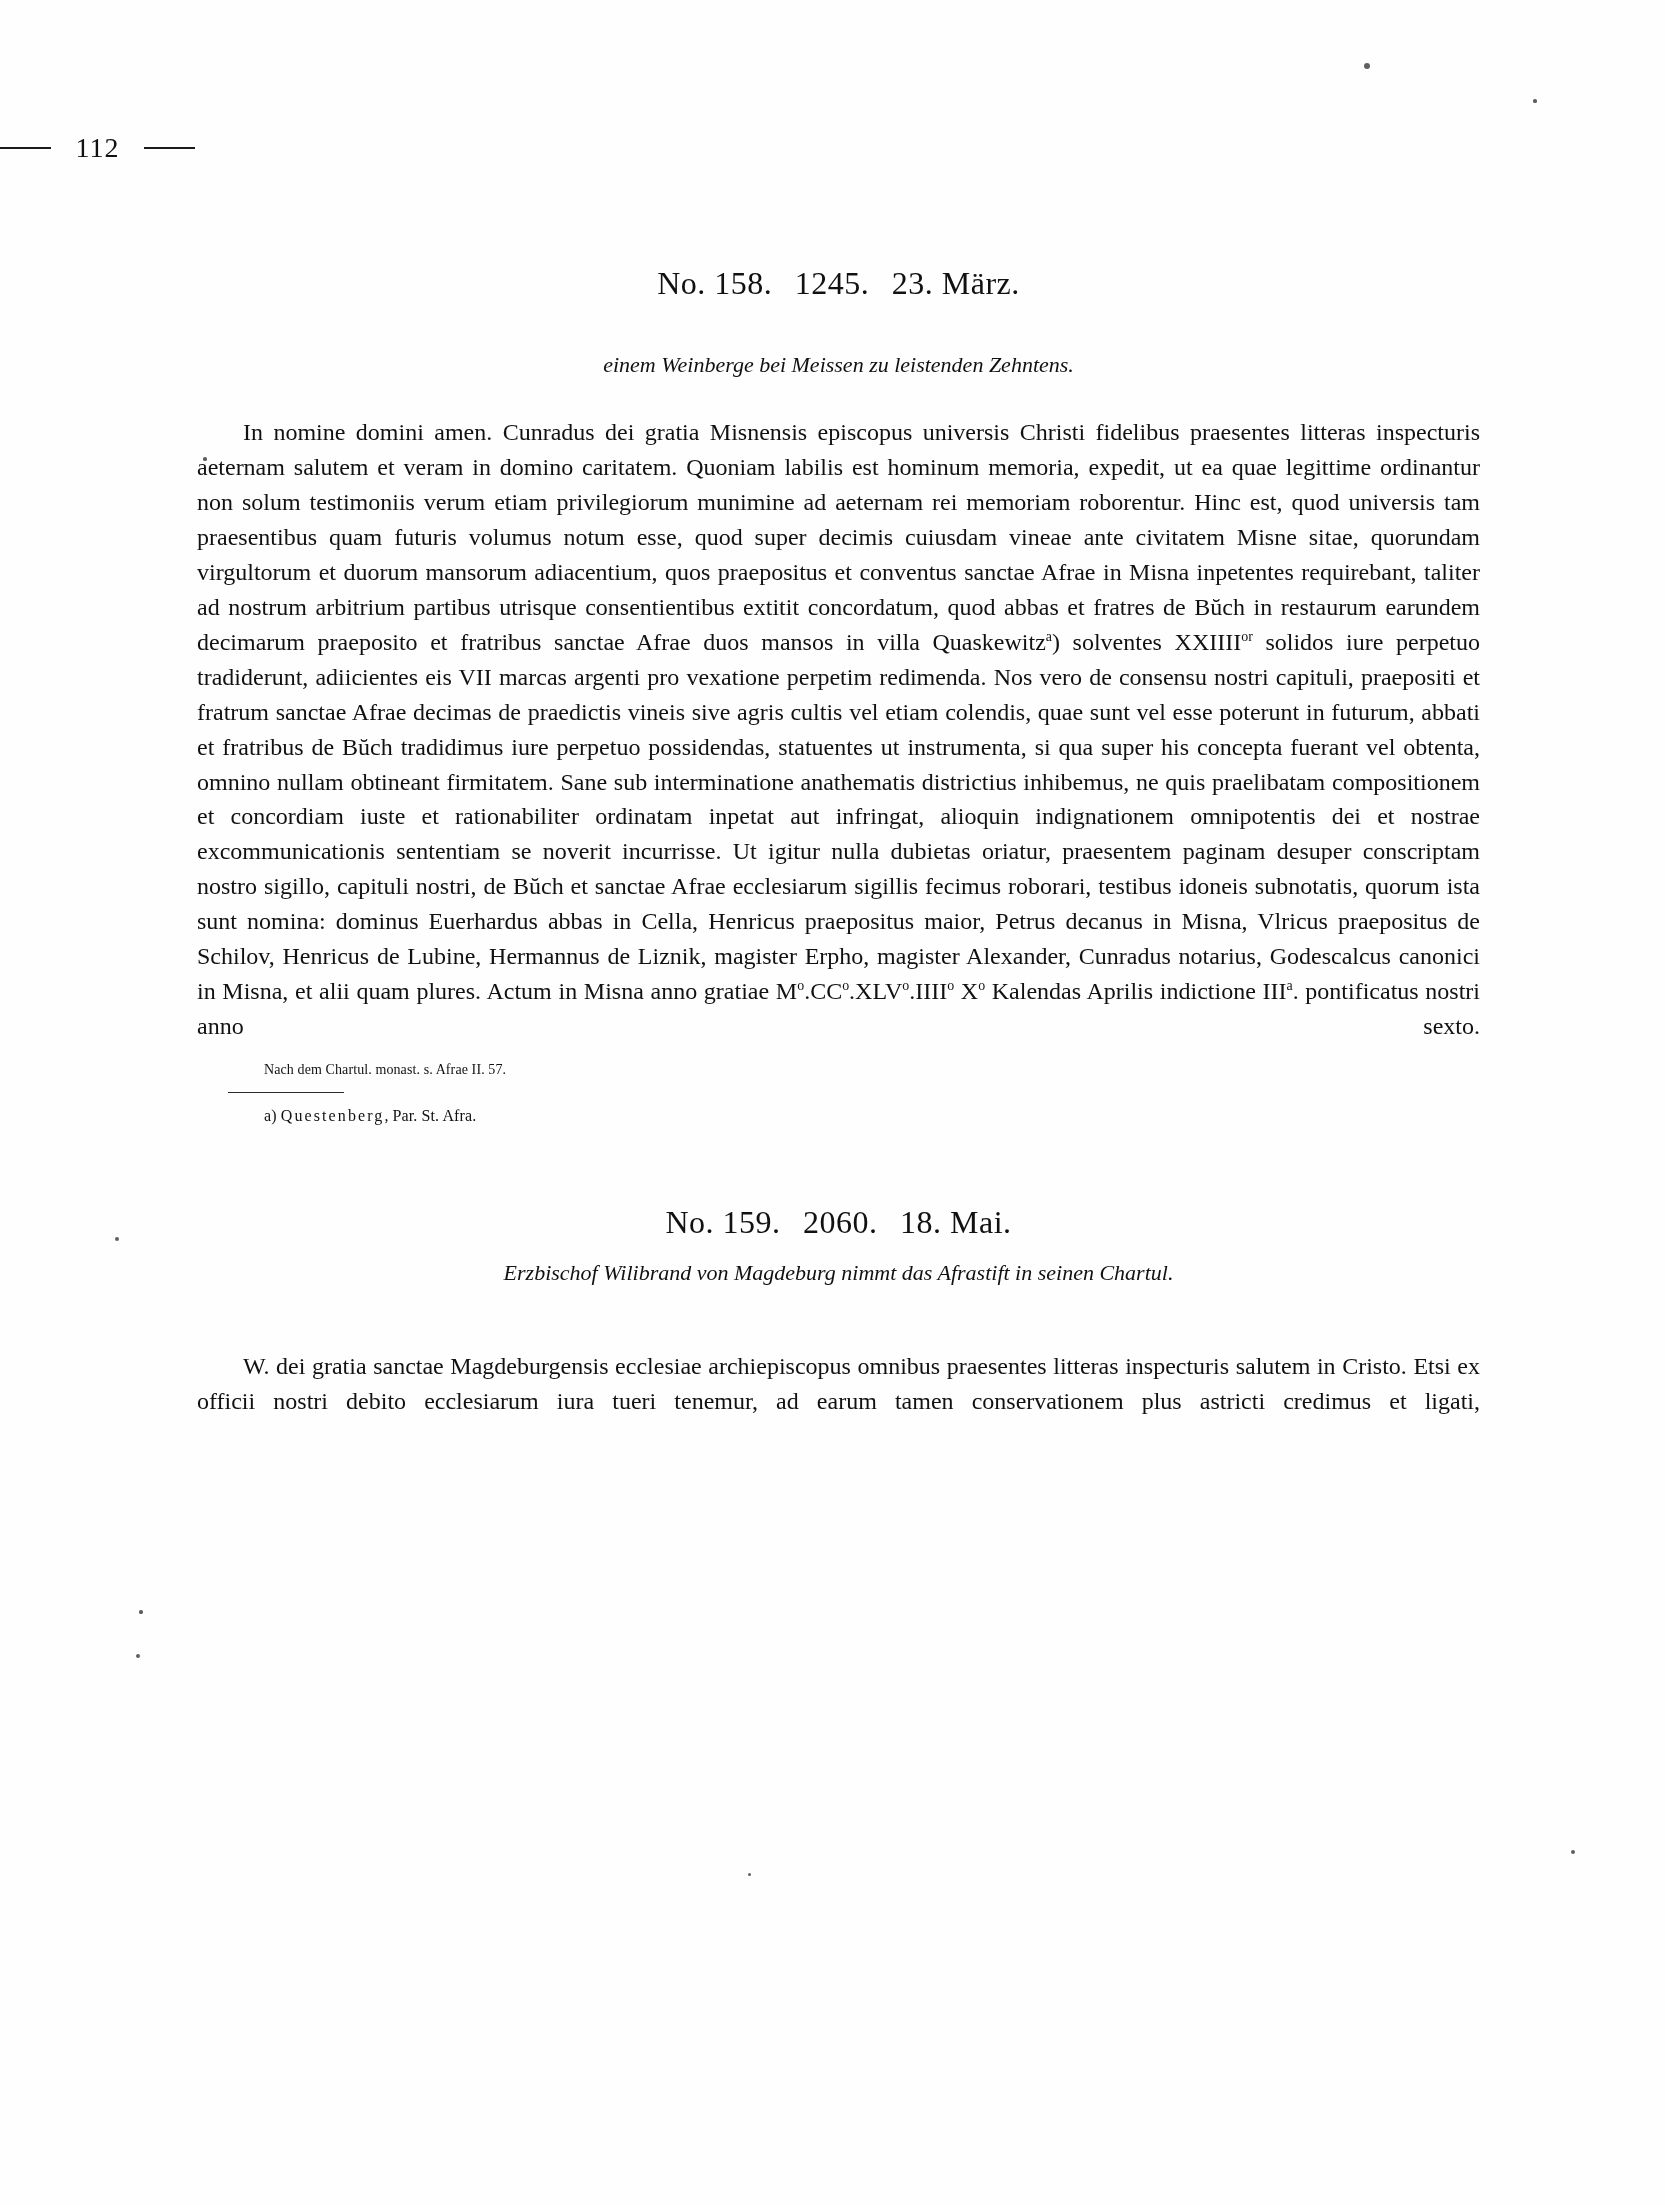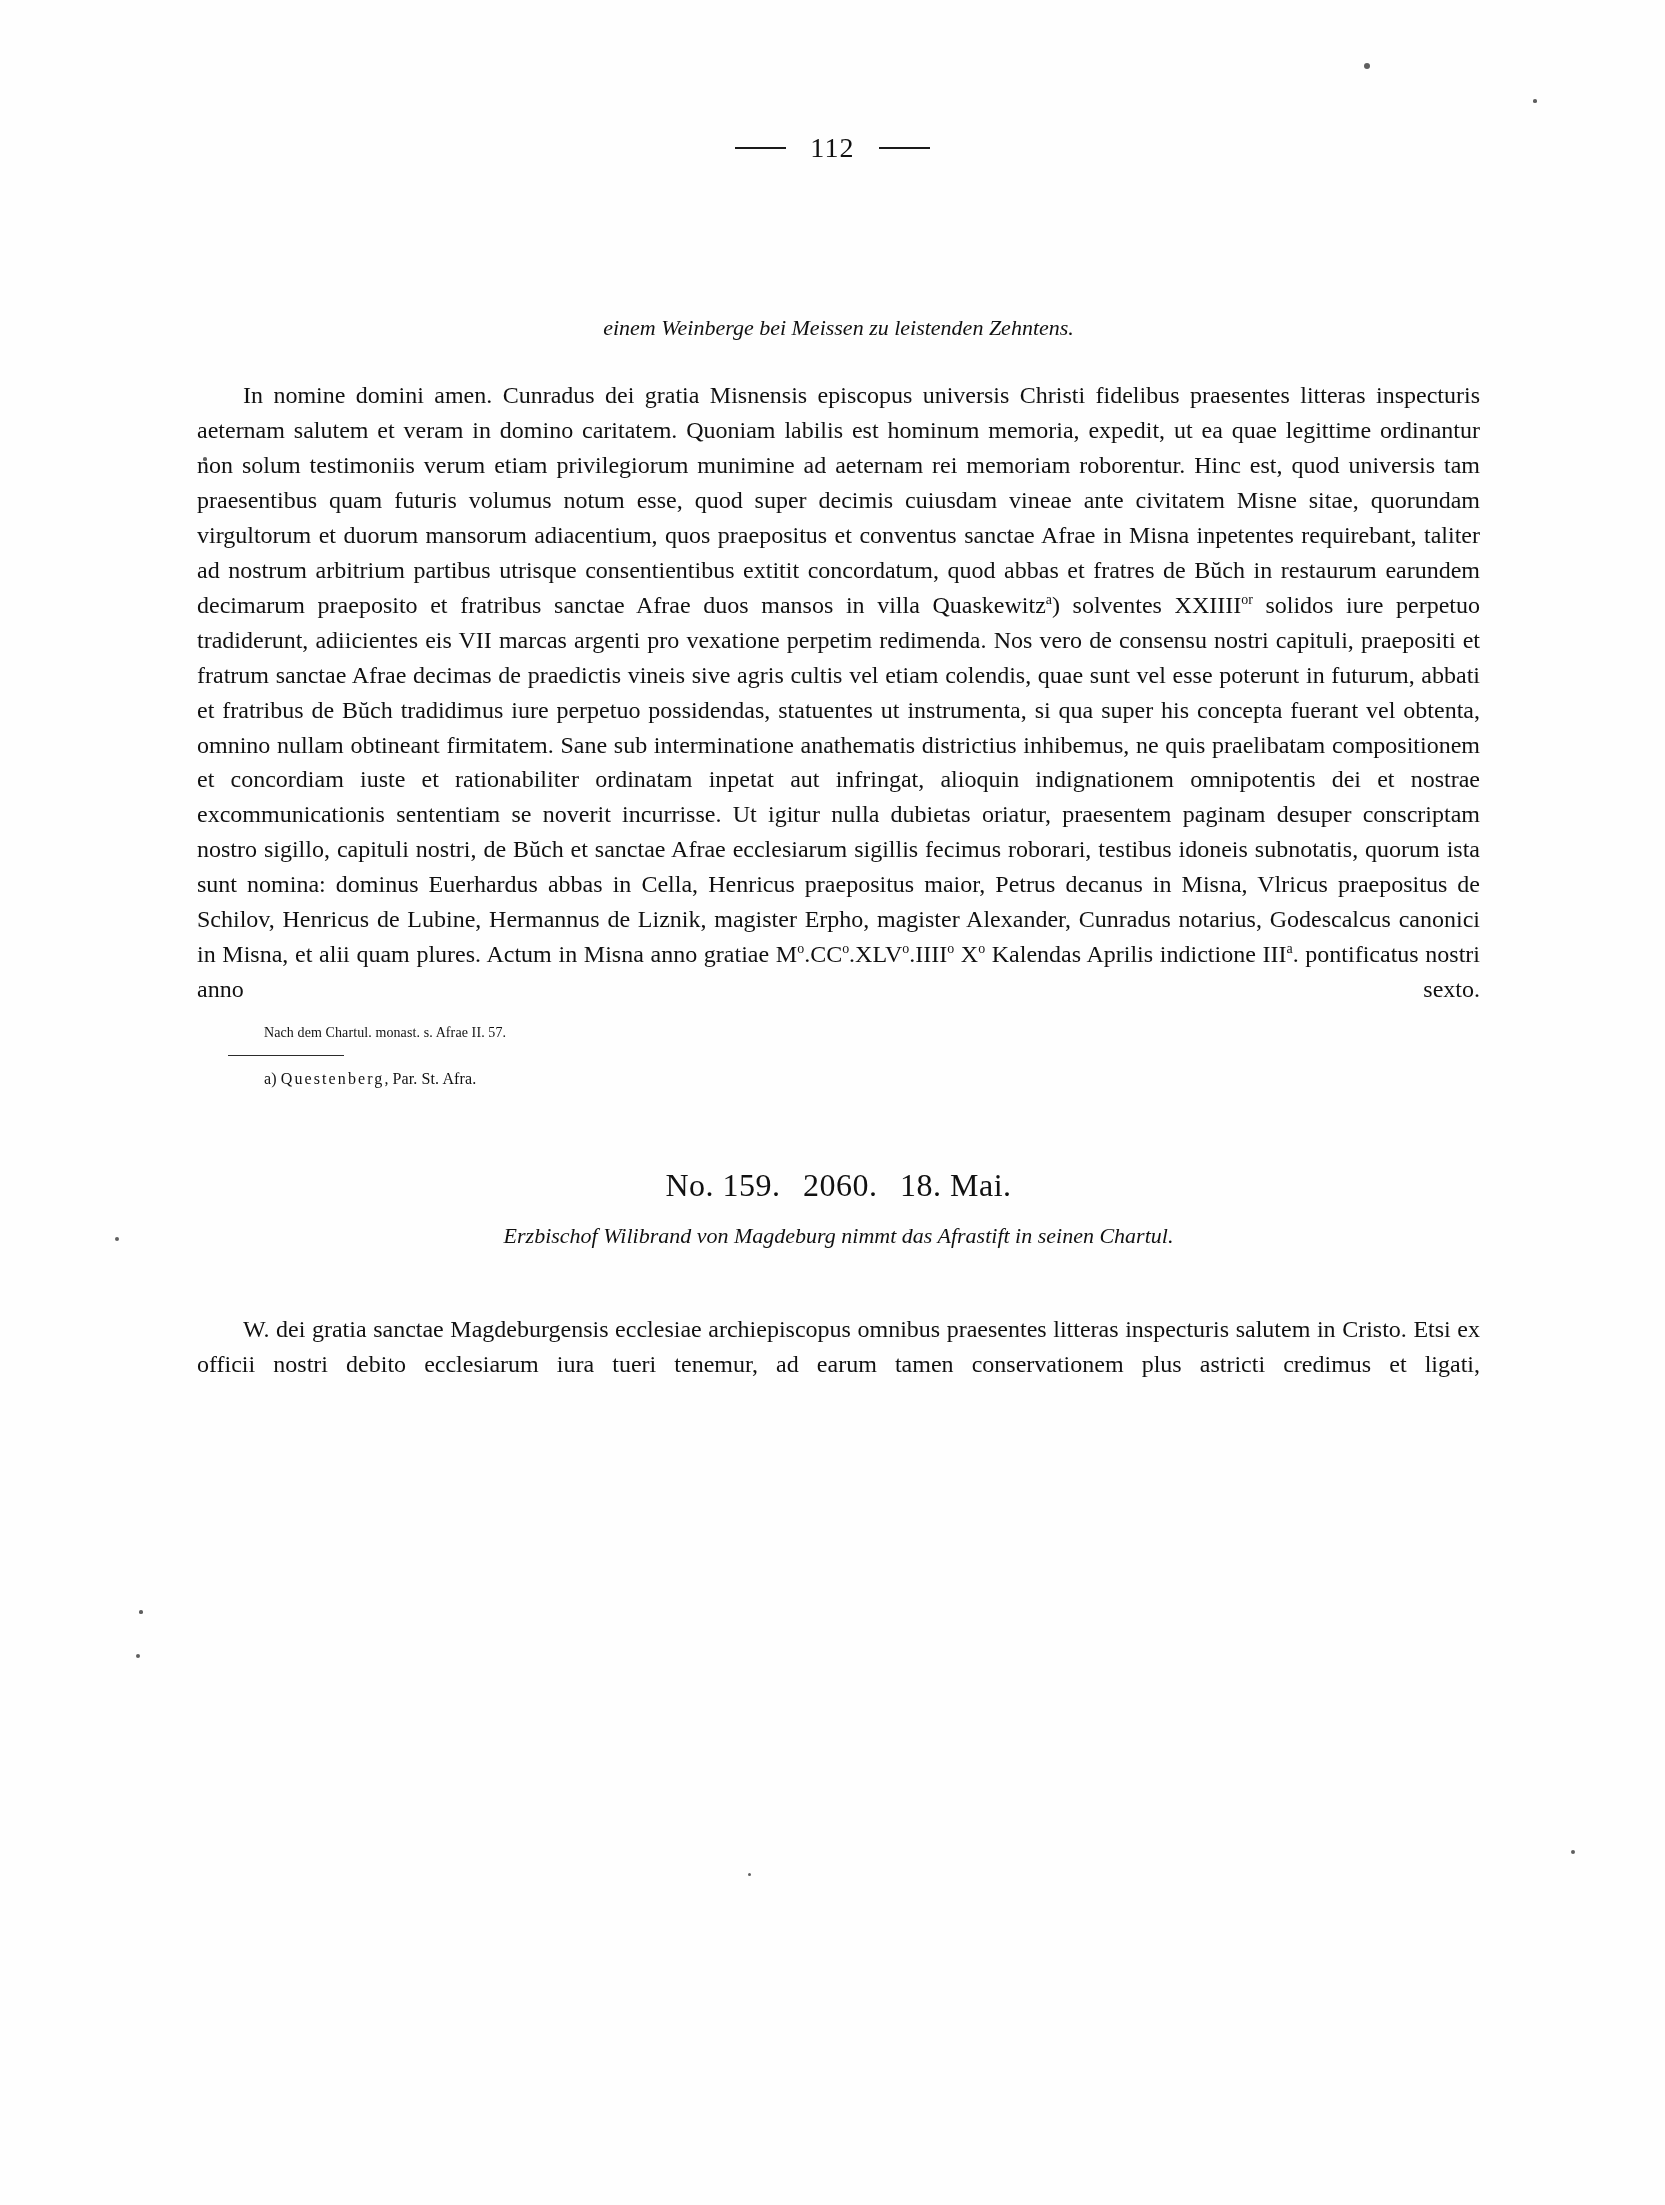--- a/index.html
+++ b/index.html
@@ -26,21 +26,20 @@
     opacity: .75;
   }
 
   
   .running-head {
     position: absolute;
     top: 132px;
     left: 0;
     width: 100%;
     display: flex;
-    justify-content: center;
     align-items: center;
     gap: 24.4px;
   }
   .rule-dash {
     width: 51px;
     height: 2.1px;
     background: #1a1a1a;
   }
   .folio {
     font-size: 28px;
@@ -130,20 +129,25 @@
 
   <div class="running-head">
     <span class="rule-dash"></span>
     <span class="folio">112</span>
     <span class="rule-dash"></span>
   </div>
 
   <div class="col" style="top:265px;">
 
     <div>
+      <h2 class="doc-heading">
+        <span>No. 158.</span><span class="sp"></span>
+        <span>1245.</span><span class="sp"></span>
+        <span>23. März.</span>
+      </h2>
 
       <p class="regest">
         <br>
         <span>einem Weinberge bei Meissen zu leistenden Zehntens.</span>
       </p>
 
       <div class="gap-md"></div>
 
       <p class="body-text"><span class="indent"></span>In nomine domini amen. Cunradus dei gratia Misnensis episcopus universis Christi fidelibus praesentes litteras inspecturis aeternam salutem et veram in domino caritatem. Quoniam labilis est hominum memoria, expedit, ut ea quae legittime ordinantur non solum testimoniis verum etiam privilegiorum munimine ad aeternam rei memoriam roborentur. Hinc est, quod universis tam praesentibus quam futuris volumus notum esse, quod super decimis cuiusdam vineae ante civitatem Misne sitae, quorundam virgultorum et duorum mansorum adiacentium, quos praepositus et conventus sanctae Afrae in Misna inpetentes requirebant, taliter ad nostrum arbitrium partibus utrisque consentientibus extitit concordatum, quod abbas et fratres de Bŭch in restaurum earundem decimarum praeposito et fratribus sanctae Afrae duos mansos in villa Quaskewitz<sup>a</sup>) solventes XXIIII<sup>or</sup> solidos iure perpetuo tradiderunt, adiicientes eis VII marcas argenti pro vexatione perpetim redimenda. Nos vero de consensu nostri capituli, praepositi et fratrum sanctae Afrae decimas de praedictis vineis sive agris cultis vel etiam colendis, quae sunt vel esse poterunt in futurum, abbati et fratribus de Bŭch tradidimus iure perpetuo possidendas, statuentes ut instrumenta, si qua super his concepta fuerant vel obtenta, omnino nullam obtineant firmitatem. Sane sub interminatione anathematis districtius inhibemus, ne quis praelibatam compositionem et concordiam iuste et rationabiliter ordinatam inpetat aut infringat, alioquin indignationem omnipotentis dei et nostrae excommunicationis sententiam se noverit incurrisse. Ut igitur nulla dubietas oriatur, praesentem paginam desuper conscriptam nostro sigillo, capituli nostri, de Bŭch et sanctae Afrae ecclesiarum sigillis fecimus roborari, testibus idoneis subnotatis, quorum ista sunt nomina: dominus Euerhardus abbas in Cella, Henricus praepositus maior, Petrus decanus in Misna, Vlricus praepositus de Schilov, Henricus de Lubine, Hermannus de Liznik, magister Erpho, magister Alexander, Cunradus notarius, Godescalcus canonici in Misna, et alii quam plures. Actum in Misna anno gratiae M<sup>o</sup>.CC<sup>o</sup>.XLV<sup>o</sup>.IIII<sup>o</sup> X<sup>o</sup> Kalendas Aprilis indictione III<sup>a</sup>. pontificatus nostri anno sexto.</p>
 

